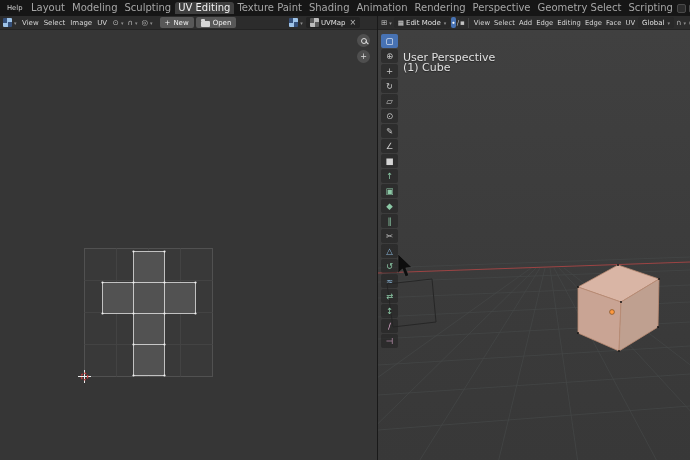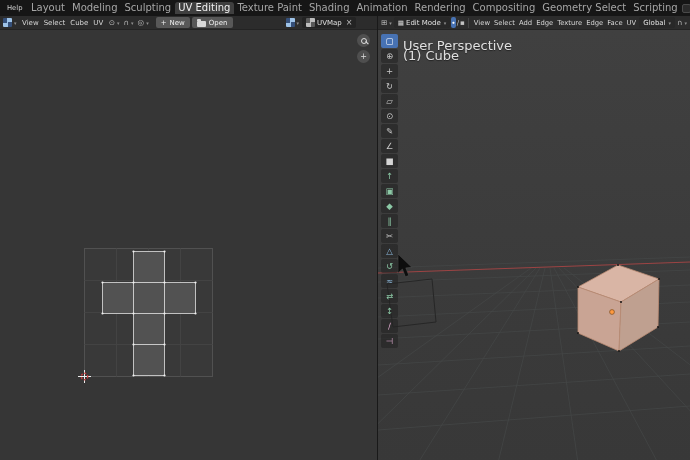--- a/index.html
+++ b/index.html
@@ -46,38 +46,38 @@
 
   .gizmos{position:absolute;top:4px;right:7px;display:flex;flex-direction:column;gap:3px;z-index:3}
   .gizmo{width:13px;height:13px;border-radius:50%;background:rgba(110,110,110,.45);display:flex;align-items:center;justify-content:center;color:#ddd;font-size:8px}
   .mag{width:6px;height:6px;border:1.2px solid #ddd;border-radius:50%;position:relative}
   .mag:after{content:"";position:absolute;width:3.5px;height:1.2px;background:#ddd;transform:rotate(45deg);right:-3px;bottom:-1px}
 
   .toolbar{position:absolute;left:3px;top:4px;display:flex;flex-direction:column;gap:1px;width:17px;z-index:4}
   .tool{height:14px;border-radius:2px;background:rgba(35,35,35,.6);display:flex;align-items:center;justify-content:center;font-size:8.5px;color:#ccc}
   .tool.active{background:#4772b3;color:#fff}
 
-  .vp-overlay{position:absolute;left:25px;top:11px;color:#e0e0e0;font-size:13px;line-height:10px;text-shadow:0 1px 1px rgba(0,0,0,.45);z-index:3}
+  .vp-overlay{position:absolute;left:25px;top:23px;color:#e0e0e0;font-size:11px;line-height:10px;text-shadow:0 1px 1px rgba(0,0,0,.45);z-index:3}
 </style>
 </head>
 <body>
 
 <div class="topbar">
   <span class="menu">Help</span>
   <div class="ws-tabs">
 
   <span class="ws-tab">Layout</span>
       <span class="ws-tab">Modeling</span>
       <span class="ws-tab">Sculpting</span>
       <span class="ws-tab active">UV Editing</span>
       <span class="ws-tab">Texture Paint</span>
       <span class="ws-tab">Shading</span>
       <span class="ws-tab">Animation</span>
       <span class="ws-tab">Rendering</span>
-      <span class="ws-tab">Compositing</span>
+      <span class="ws-tab">Perspective</span>
       <span class="ws-tab">Geometry Select</span>
       <span class="ws-tab">Scripting</span>
     </div>
   <div class="topbar-right">
     <span class="tb-icon"></span>
     <span class="tb-icon"></span>
   </div>
 </div>
 
 <div class="main">
@@ -85,21 +85,21 @@
   <div class="pane uv-pane">
     <div class="phead">
       <span class="hicon">
         <span class="checker"></span>
         <span class="chev">▾</span>
       </span>
       <div style="display:flex">
 
       <span class="mi">View</span>
           <span class="mi">Select</span>
-          <span class="mi">Cube</span>
+          <span class="mi">Image</span>
           <span class="mi">UV</span>
         </div>
       <span class="hicon">
         <span>⊙</span>
         <span class="chev">▾</span>
       </span>
       <span class="hicon">
         <span>∩</span>
         <span class="chev">▾</span>
       </span>
@@ -195,21 +195,21 @@
       <span class="mini active">∙</span>
       <span class="mini">∕</span>
       <span class="mini">▪</span>
       <span class="sep"></span>
       <div class="vp-menus" style="display:flex">
 
       <span class="mi">View</span>
           <span class="mi">Select</span>
           <span class="mi">Add</span>
           <span class="mi">Edge</span>
-          <span class="mi">Texture</span>
+          <span class="mi">Editing</span>
           <span class="mi">Edge</span>
           <span class="mi">Face</span>
           <span class="mi">UV</span>
         </div>
       <span class="dd">
         <span>Global</span>
         <span class="chev">▾</span>
       </span>
       <span class="hicon">
         <span>∩</span>

